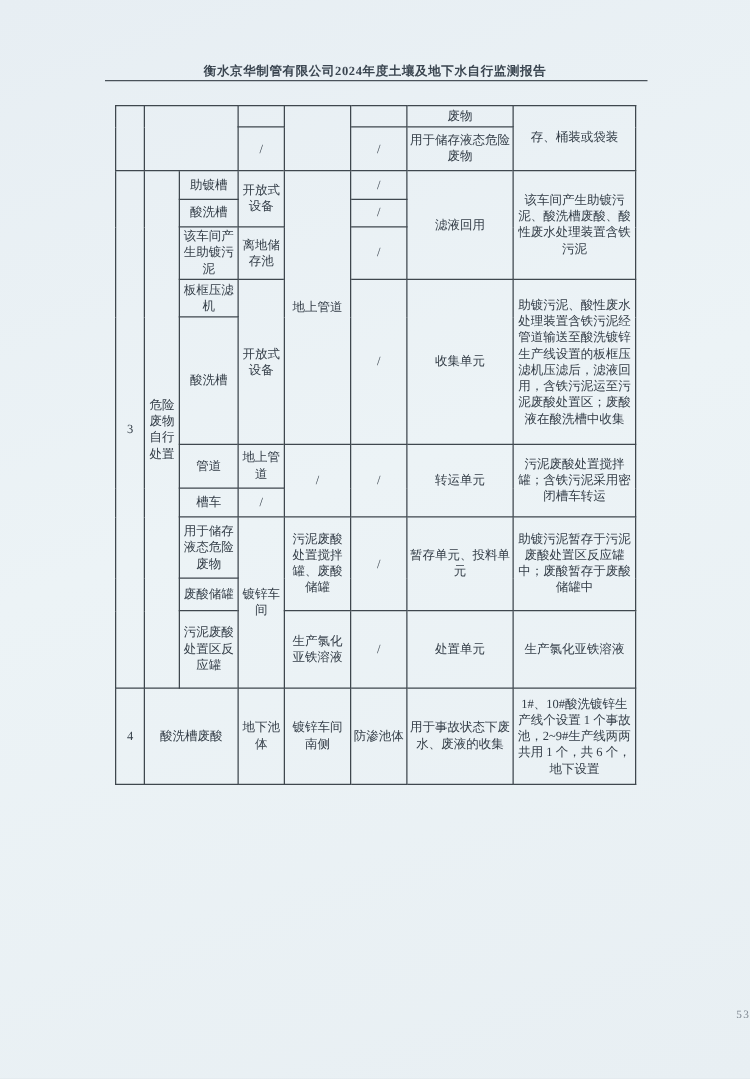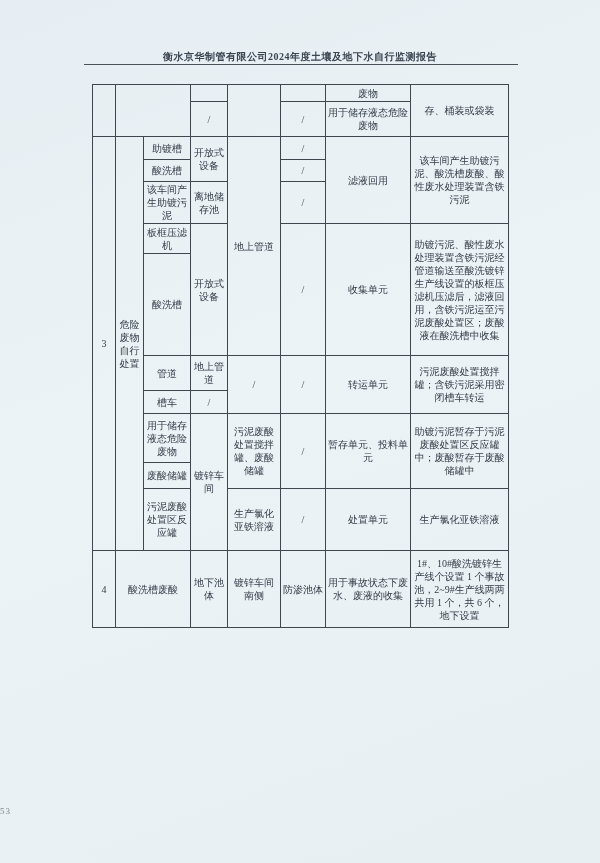--- a/index.html
+++ b/index.html
@@ -44,21 +44,21 @@
   }
   td.remark{
     font-size:9.5px;
     line-height:14px;
     padding:2px 3px;
   }
   td.top-align{vertical-align:top;padding-top:3px;}
   td.cat{line-height:14px;padding:1px 3px;}
   .page-number{
     position:absolute;top:806px;left:0;width:600px;
-    text-align:left;
+    text-align:right;
     font-size:9px;color:#7d8690;letter-spacing:1px;
   }
 </style>
 </head>
 <body>
 
 <div class="page">
 
   <div class="header-title">衡水京华制管有限公司2024年度土壤及地下水自行监测报告</div>
   <div class="header-rule"></div>

